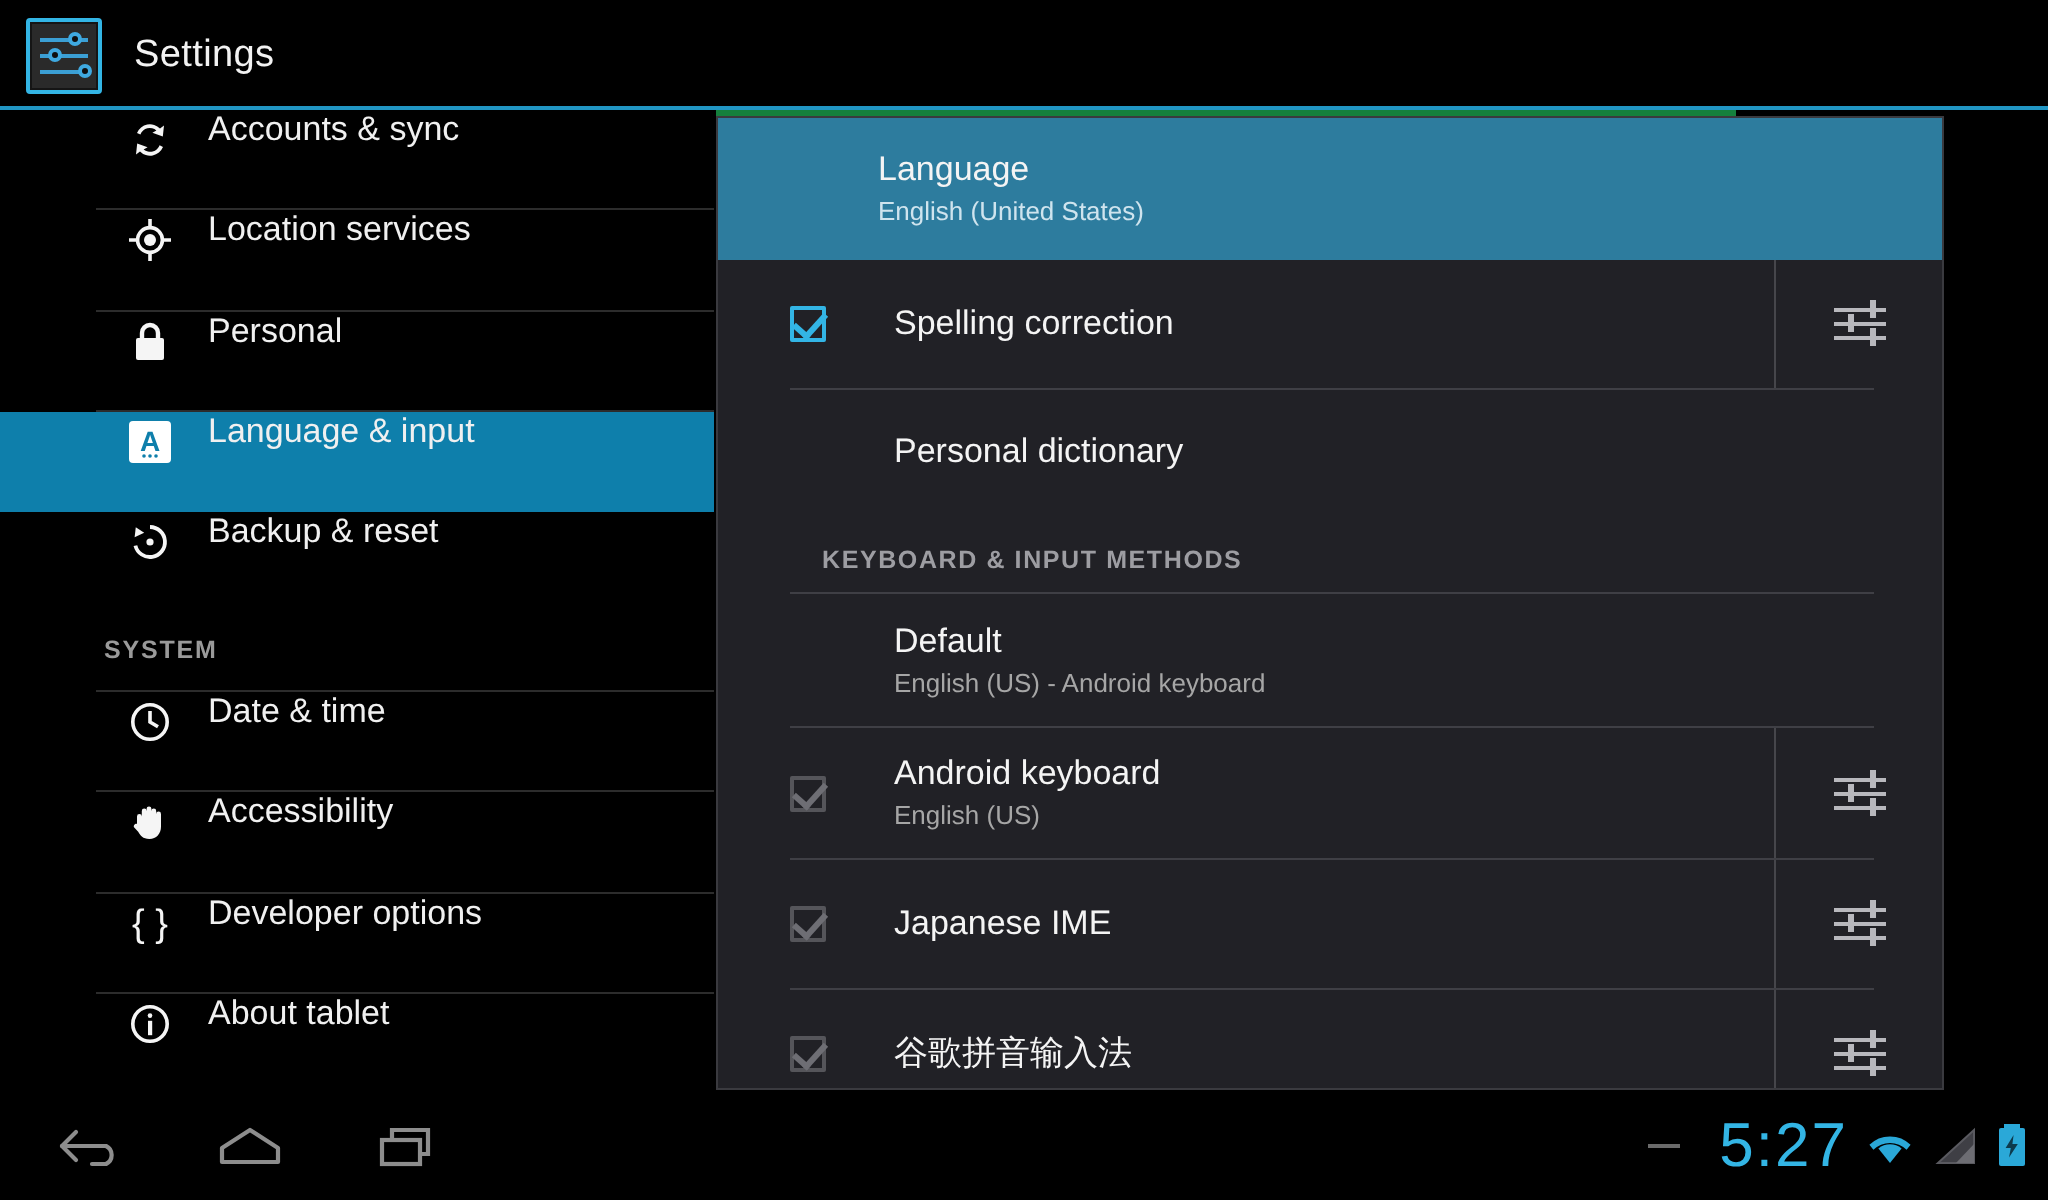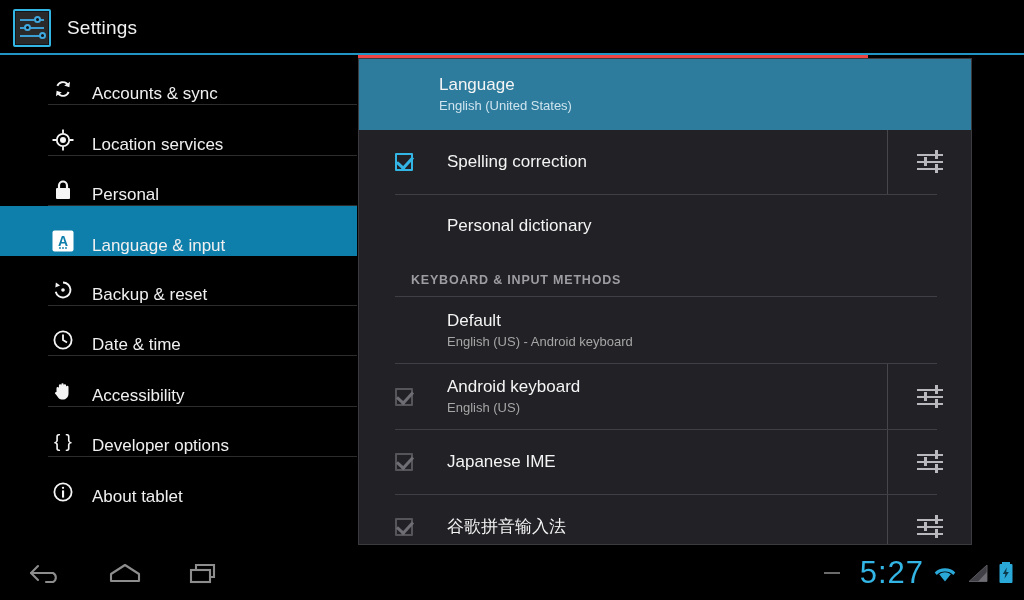--- a/index.html
+++ b/index.html
@@ -2,21 +2,21 @@
 <html><head>
 <meta charset="utf-8">
 <style>
   * { margin:0; padding:0; box-sizing:border-box; }
   html, body {
     width:1024px; height:600px;
     background:#000;
     font-family:"Liberation Sans", sans-serif;
     overflow:hidden;
   }
-  .screen { position:relative; width:868px; height:600px; background:#ef4444; }
+  .screen { position:relative; width:868px; height:600px; background:#15803d; }
 
   
   .titlebar {
     position:absolute; left:0; top:0; width:1024px; height:55px;
     background:#000; display:flex; align-items:center;
   }
   .app-icon {
     width:38px; height:38px; margin-left:13px;
     background:#2a2a2a;
     border:2px solid #33b5e5;
@@ -44,22 +44,22 @@
     position:absolute; left:0; top:53px; width:1024px; height:2px;
     background:#2196c4;
   }
 
   
   .sidebar {
     position:absolute; left:0; top:55px; width:358px; height:490px;
     background:#000; overflow:hidden;
   }
   .side-item {
-    position:relative; height:49.4px; display:flex; align-items:flex-end;
-    padding-left:48px; color:#f0f0f0; font-size:17px;
+    position:relative; height:49.4px; display:flex; align-items:flex-start;
+    padding-left:60px; color:#f0f0f0; font-size:17px;
   }
   .side-item.selected { background:#0e7fab; }
   .side-item .s-icon {
     width:30px; height:30px; margin-right:14px;
     display:flex; align-items:center; justify-content:center;
     color:#f5f5f5; flex:0 0 30px;
   }
   .side-item .s-label { white-space:nowrap; }
   .side-sep {
     height:1px; background:#2c2c2c; margin-left:48px; margin-right:0;
@@ -232,20 +232,21 @@
       <span class="s-icon">
         <svg width="24" height="24" viewBox="0 0 24 24">
           <path d="M12 4.5a7.5 7.5 0 1 1-7.3 9.3" fill="none" stroke="#f5f5f5" stroke-width="1.9"></path>
           <path d="M4.3 9.6l.6-5 4.2 2.8z" fill="#f5f5f5"></path>
           <circle cx="12" cy="12" r="1.8" fill="#f5f5f5"></circle>
         </svg>
       </span>
       <span class="s-label">Backup &amp; reset</span>
     </div>
 
+    <div class="side-header">SYSTEM</div>
     <div class="side-sep"></div>
 
     <div class="side-item">
       <span class="s-icon">
         <svg width="24" height="24" viewBox="0 0 24 24">
           <circle cx="12" cy="12" r="8.6" fill="none" stroke="#f5f5f5" stroke-width="1.8"></circle>
           <path d="M12 6.5V12l4 2.4" fill="none" stroke="#f5f5f5" stroke-width="1.8"></path>
         </svg>
       </span>
       <span class="s-label">Date &amp; time</span>

